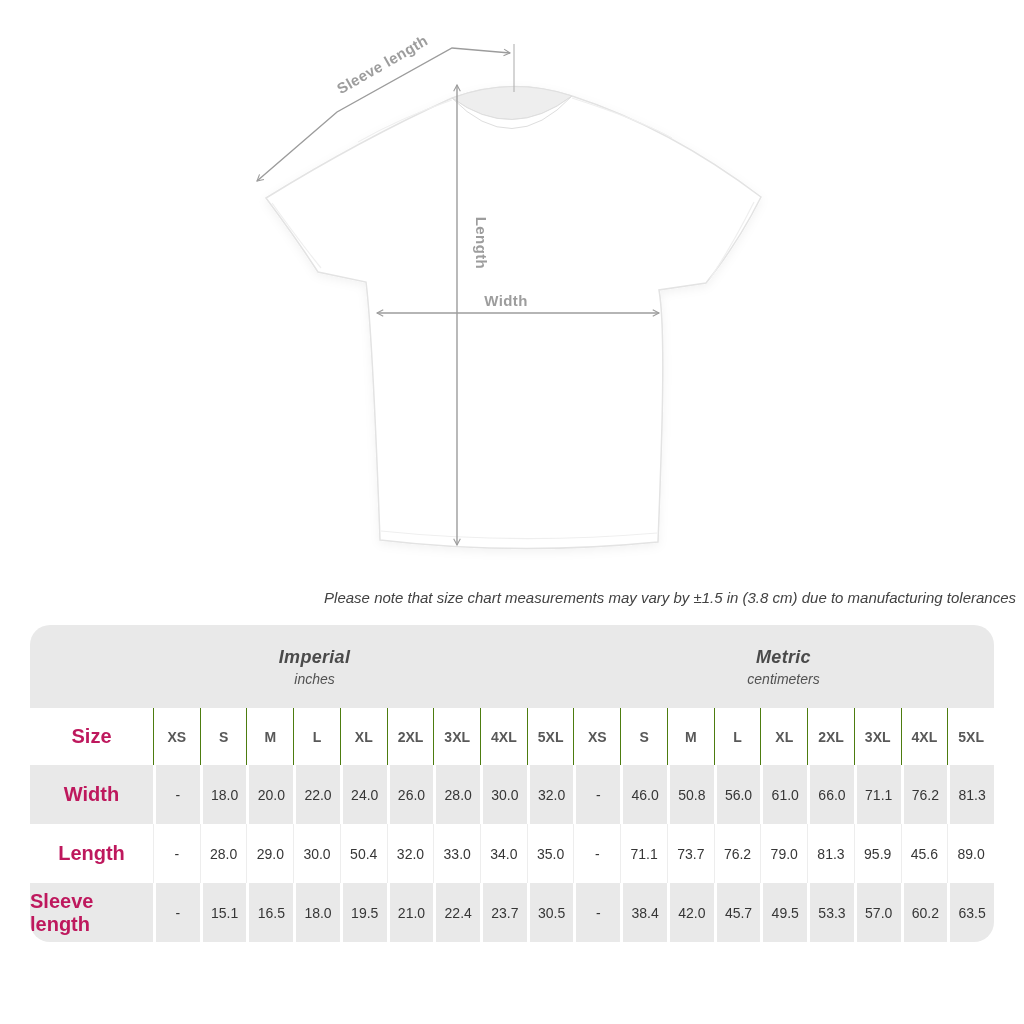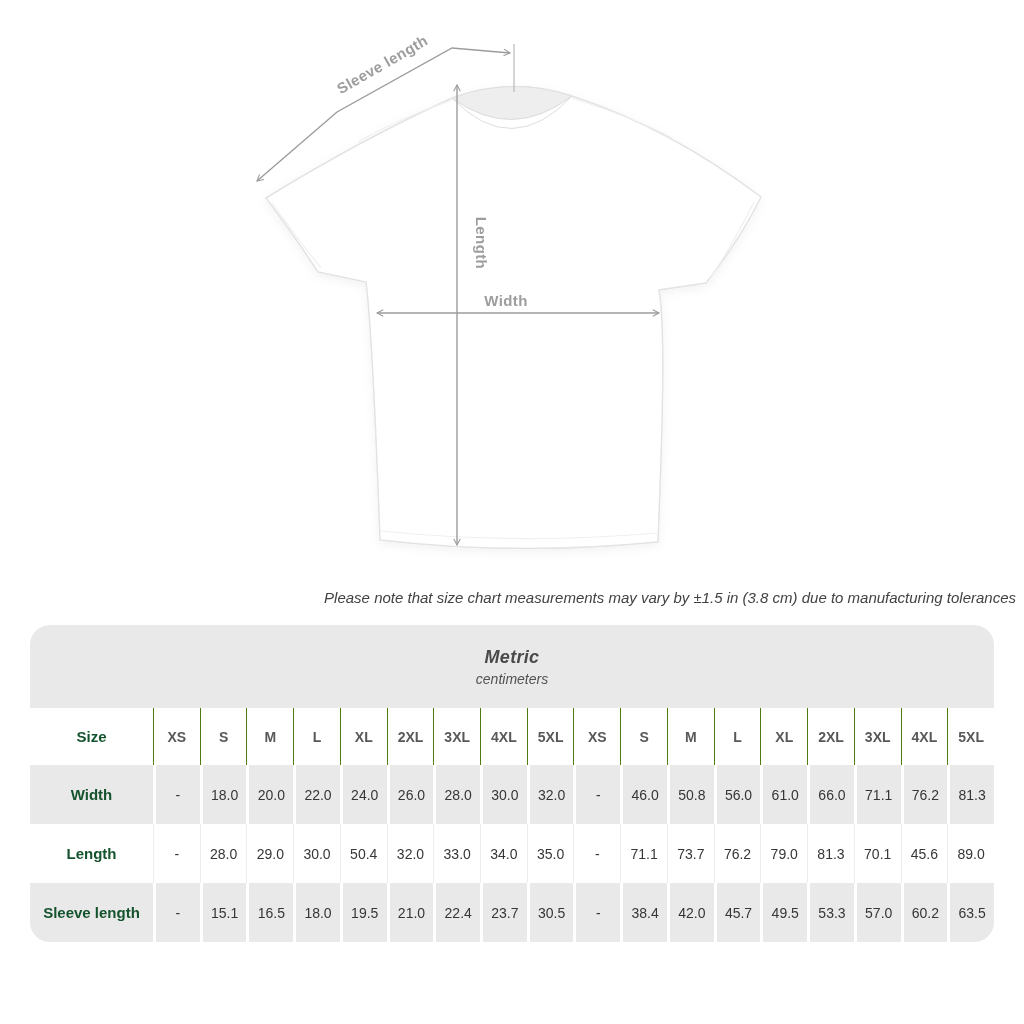--- a/index.html
+++ b/index.html
@@ -48,21 +48,21 @@
     font-size:14px;color:#363636;box-sizing:border-box;
   }
   .header-row{height:57px;background:#ffffff;}
   .header-row .cell{font-weight:700;color:#585858;}
   .header-row .cell + .cell{border-left:1px solid #4d7c0f;}
   .row-white{height:59px;background:#ffffff;}
   .row-white .cell + .cell{border-left:1px solid #ededed;}
   .row-gray{height:59px;background:#ffffff;}
   .row-gray .cell{background:#e9e9e9;}
   .row-gray .cell + .cell{border-left:3px solid #ffffff;}
-  .cell.lbl{font-weight:700;font-size:15px;color:#14532d;}
+  .cell.lbl{font-weight:700;font-size:20px;color:#be185d;}
 </style>
 </head>
 <body>
 
 <div class="page">
 
   <svg class="diagram" viewBox="0 0 1024 582">
     <defs>
       <marker id="ah" viewBox="0 0 12 12" refX="9.5" refY="6" markerWidth="10" markerHeight="10" orient="auto-start-reverse" markerUnits="userSpaceOnUse">
         <path d="M2,2 L9.5,6 L2,10" fill="none" stroke="#9c9c9c" stroke-width="1.3"></path>
@@ -104,20 +104,24 @@
       <text class="dim-label" x="385" y="69" text-anchor="middle" transform="rotate(-30 385 69)">Sleeve length</text>
       <text class="dim-label" x="476" y="243" text-anchor="middle" transform="rotate(90 476 243)">Length</text>
       <text class="dim-label" x="506" y="306" text-anchor="middle">Width</text>
     </g>
   </svg>
 
   <p class="subtitle">Please note that size chart measurements may vary by ±1.5 in (3.8 cm) due to manufacturing tolerances</p>
 
   <div class="size-table">
     <div class="band">
+      <div class="band-group imperial">
+        <div class="band-title">Imperial</div>
+        <div class="band-unit">inches</div>
+      </div>
       <div class="band-group metric">
         <div class="band-title">Metric</div>
         <div class="band-unit">centimeters</div>
       </div>
     </div>
     <div id="grid-rows">
         <div class="grid-row header-row">
           <div class="cell lbl">Size</div>
           <div class="cell">XS</div>
           <div class="cell">S</div>
@@ -169,21 +173,21 @@
           <div class="cell">32.0</div>
           <div class="cell">33.0</div>
           <div class="cell">34.0</div>
           <div class="cell">35.0</div>
           <div class="cell">-</div>
           <div class="cell">71.1</div>
           <div class="cell">73.7</div>
           <div class="cell">76.2</div>
           <div class="cell">79.0</div>
           <div class="cell">81.3</div>
-          <div class="cell">70.1</div>
+          <div class="cell">95.9</div>
           <div class="cell">45.6</div>
           <div class="cell">89.0</div>
         </div>
         <div class="grid-row row-gray">
           <div class="cell lbl">Sleeve length</div>
           <div class="cell">-</div>
           <div class="cell">15.1</div>
           <div class="cell">16.5</div>
           <div class="cell">18.0</div>
           <div class="cell">19.5</div>

